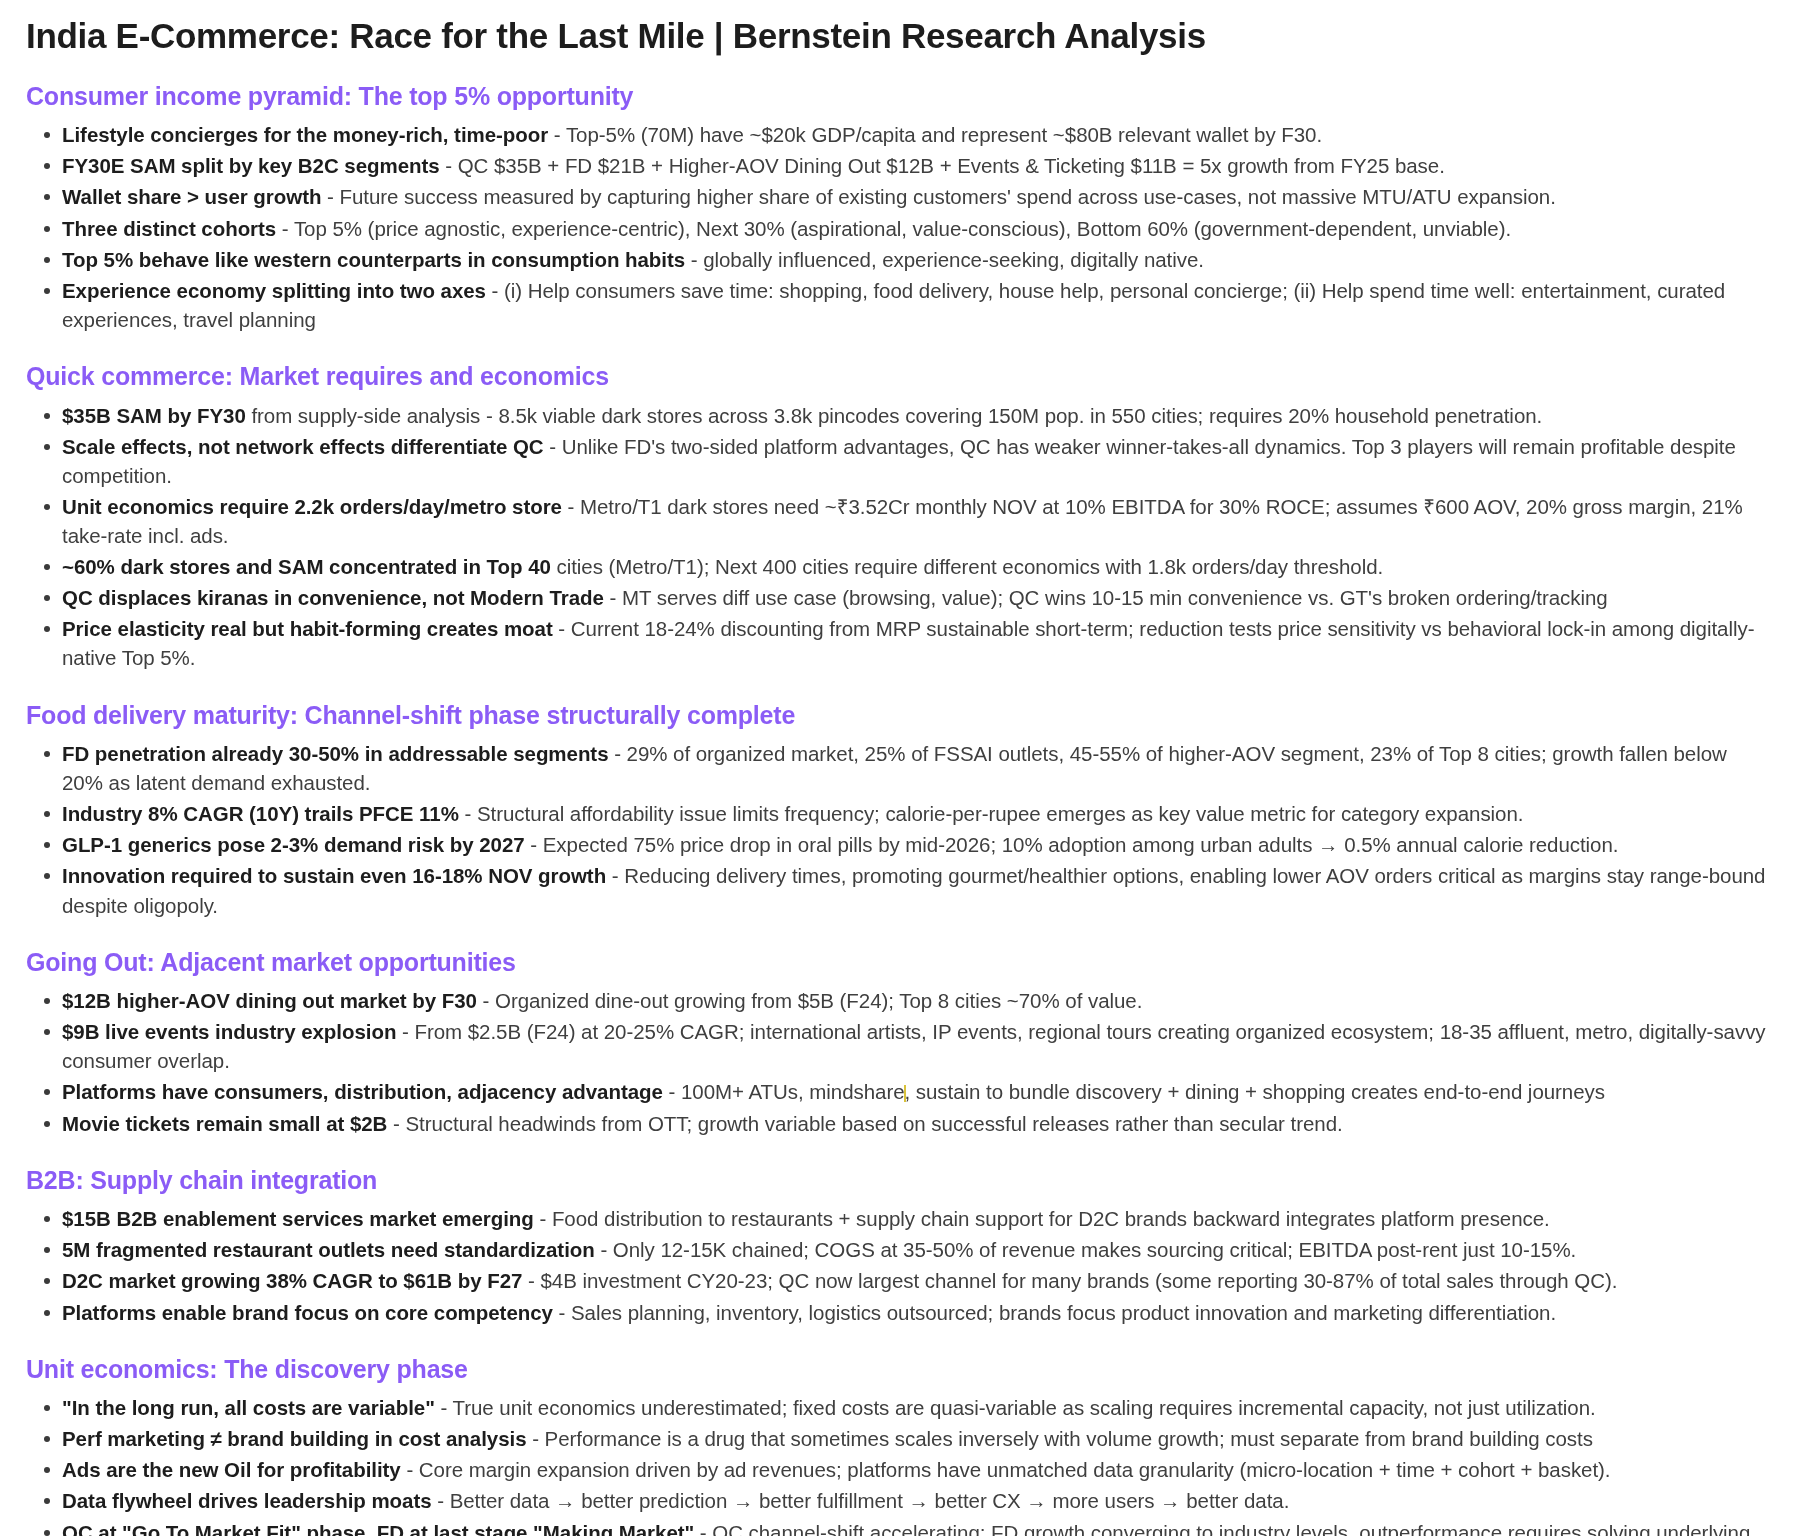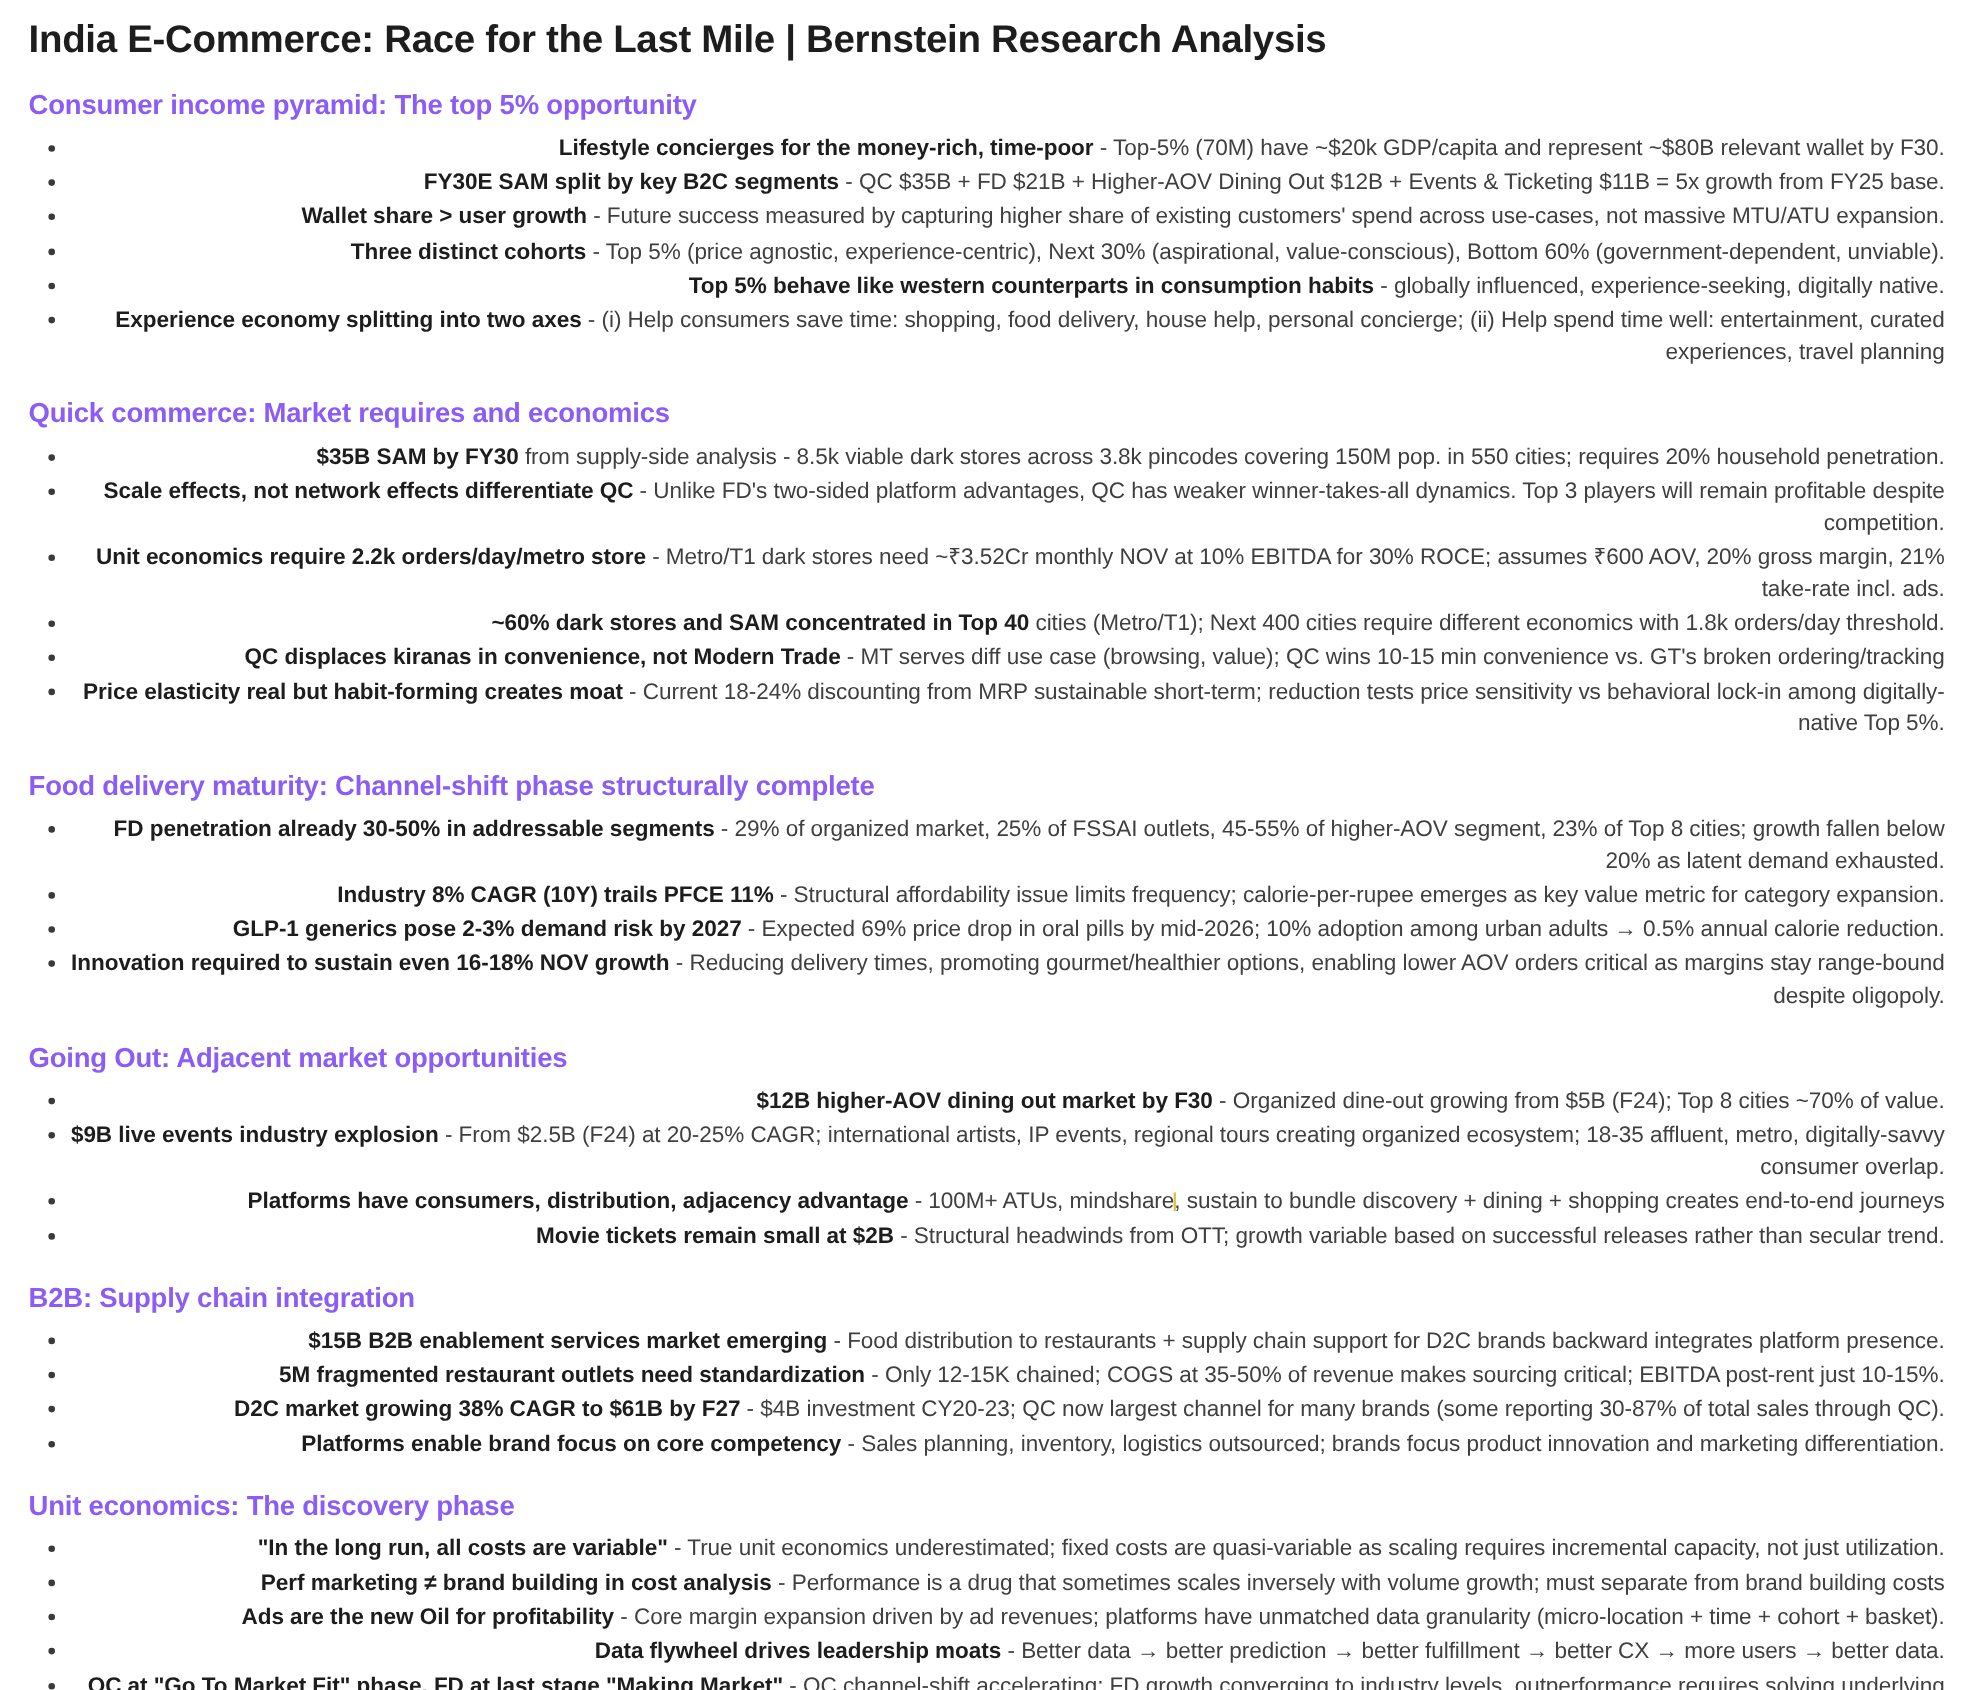--- a/index.html
+++ b/index.html
@@ -41,21 +41,20 @@
     text-underline-offset: 4px;
     text-decoration-thickness: 2px;
     margin: 0 0 8px 0;
     line-height: 1.3;
     display: inline-block;
   }
   ul.bullets {
     list-style: none;
     margin: 0;
     padding: 0;
-    text-align: right;
   }
   ul.bullets > li {
     position: relative;
     padding-left: 36px;
     margin: 0 0 2px 0;
     font-size: 20.5px;
     line-height: 1.42;
     color: #3a3a3a;
     letter-spacing: -0.05px;
   }
@@ -104,21 +103,21 @@
           <li><span class="lead">$35B SAM by FY30</span><span class="rest"> from supply-side analysis - 8.5k viable dark stores across 3.8k pincodes covering 150M pop. in 550 cities; requires 20% household penetration.</span></li>
           <li><span class="lead">Scale effects, not network effects differentiate QC</span><span class="rest"> - Unlike FD's two-sided platform advantages, QC has weaker winner-takes-all dynamics. Top 3 players will remain profitable despite competition.</span></li>
           <li><span class="lead">Unit economics require 2.2k orders/day/metro store</span><span class="rest"> - Metro/T1 dark stores need ~₹3.52Cr monthly NOV at 10% EBITDA for 30% ROCE; assumes ₹600 AOV, 20% gross margin, 21% take-rate incl. ads.</span></li>
           <li><span class="lead">~60% dark stores and SAM concentrated in Top 40</span><span class="rest"> cities (Metro/T1); Next 400 cities require different economics with 1.8k orders/day threshold.</span></li>
           <li><span class="lead">QC displaces kiranas in convenience, not Modern Trade</span><span class="rest"> - MT serves diff use case (browsing, value); QC wins 10-15 min convenience vs. GT's broken ordering/tracking</span></li>
           <li><span class="lead">Price elasticity real but habit-forming creates moat</span><span class="rest"> - Current 18-24% discounting from MRP sustainable short-term; reduction tests price sensitivity vs behavioral lock-in among digitally-native Top 5%.</span></li>
         </ul></div>
       <div class="section"><h2 class="section-heading">Food delivery maturity: Channel-shift phase structurally complete</h2><ul class="bullets">
           <li><span class="lead">FD penetration already 30-50% in addressable segments</span><span class="rest"> - 29% of organized market, 25% of FSSAI outlets, 45-55% of higher-AOV segment, 23% of Top 8 cities; growth fallen below 20% as latent demand exhausted.</span></li>
           <li><span class="lead">Industry 8% CAGR (10Y) trails PFCE 11%</span><span class="rest"> - Structural affordability issue limits frequency; calorie-per-rupee emerges as key value metric for category expansion.</span></li>
-          <li><span class="lead">GLP-1 generics pose 2-3% demand risk by 2027</span><span class="rest"> - Expected 69% price drop in oral pills by mid-2026; 10% adoption among urban adults → 0.5% annual calorie reduction.</span></li>
+          <li><span class="lead">GLP-1 generics pose 2-3% demand risk by 2027</span><span class="rest"> - Expected 75% price drop in oral pills by mid-2026; 10% adoption among urban adults → 0.5% annual calorie reduction.</span></li>
           <li><span class="lead">Innovation required to sustain even 16-18% NOV growth</span><span class="rest"> - Reducing delivery times, promoting gourmet/healthier options, enabling lower AOV orders critical as margins stay range-bound despite oligopoly.</span></li>
         </ul></div>
       <div class="section"><h2 class="section-heading">Going Out: Adjacent market opportunities</h2><ul class="bullets">
           <li><span class="lead">$12B higher-AOV dining out market by F30</span><span class="rest"> - Organized dine-out growing from $5B (F24); Top 8 cities ~70% of value.</span></li>
           <li><span class="lead">$9B live events industry explosion</span><span class="rest"> - From $2.5B (F24) at 20-25% CAGR; international artists, IP events, regional tours creating organized ecosystem; 18-35 affluent, metro, digitally-savvy consumer overlap.</span></li>
           <li><span class="lead">Platforms have consumers, distribution, adjacency advantage</span><span class="rest"> - 100M+ ATUs, mindshare</span><span class="caret"></span><span class="rest">, sustain to bundle discovery + dining + shopping creates end-to-end journeys</span></li>
           <li><span class="lead">Movie tickets remain small at $2B</span><span class="rest"> - Structural headwinds from OTT; growth variable based on successful releases rather than secular trend.</span></li>
         </ul></div>
       <div class="section"><h2 class="section-heading">B2B: Supply chain integration</h2><ul class="bullets">
           <li><span class="lead">$15B B2B enablement services market emerging</span><span class="rest"> - Food distribution to restaurants + supply chain support for D2C brands backward integrates platform presence.</span></li>

